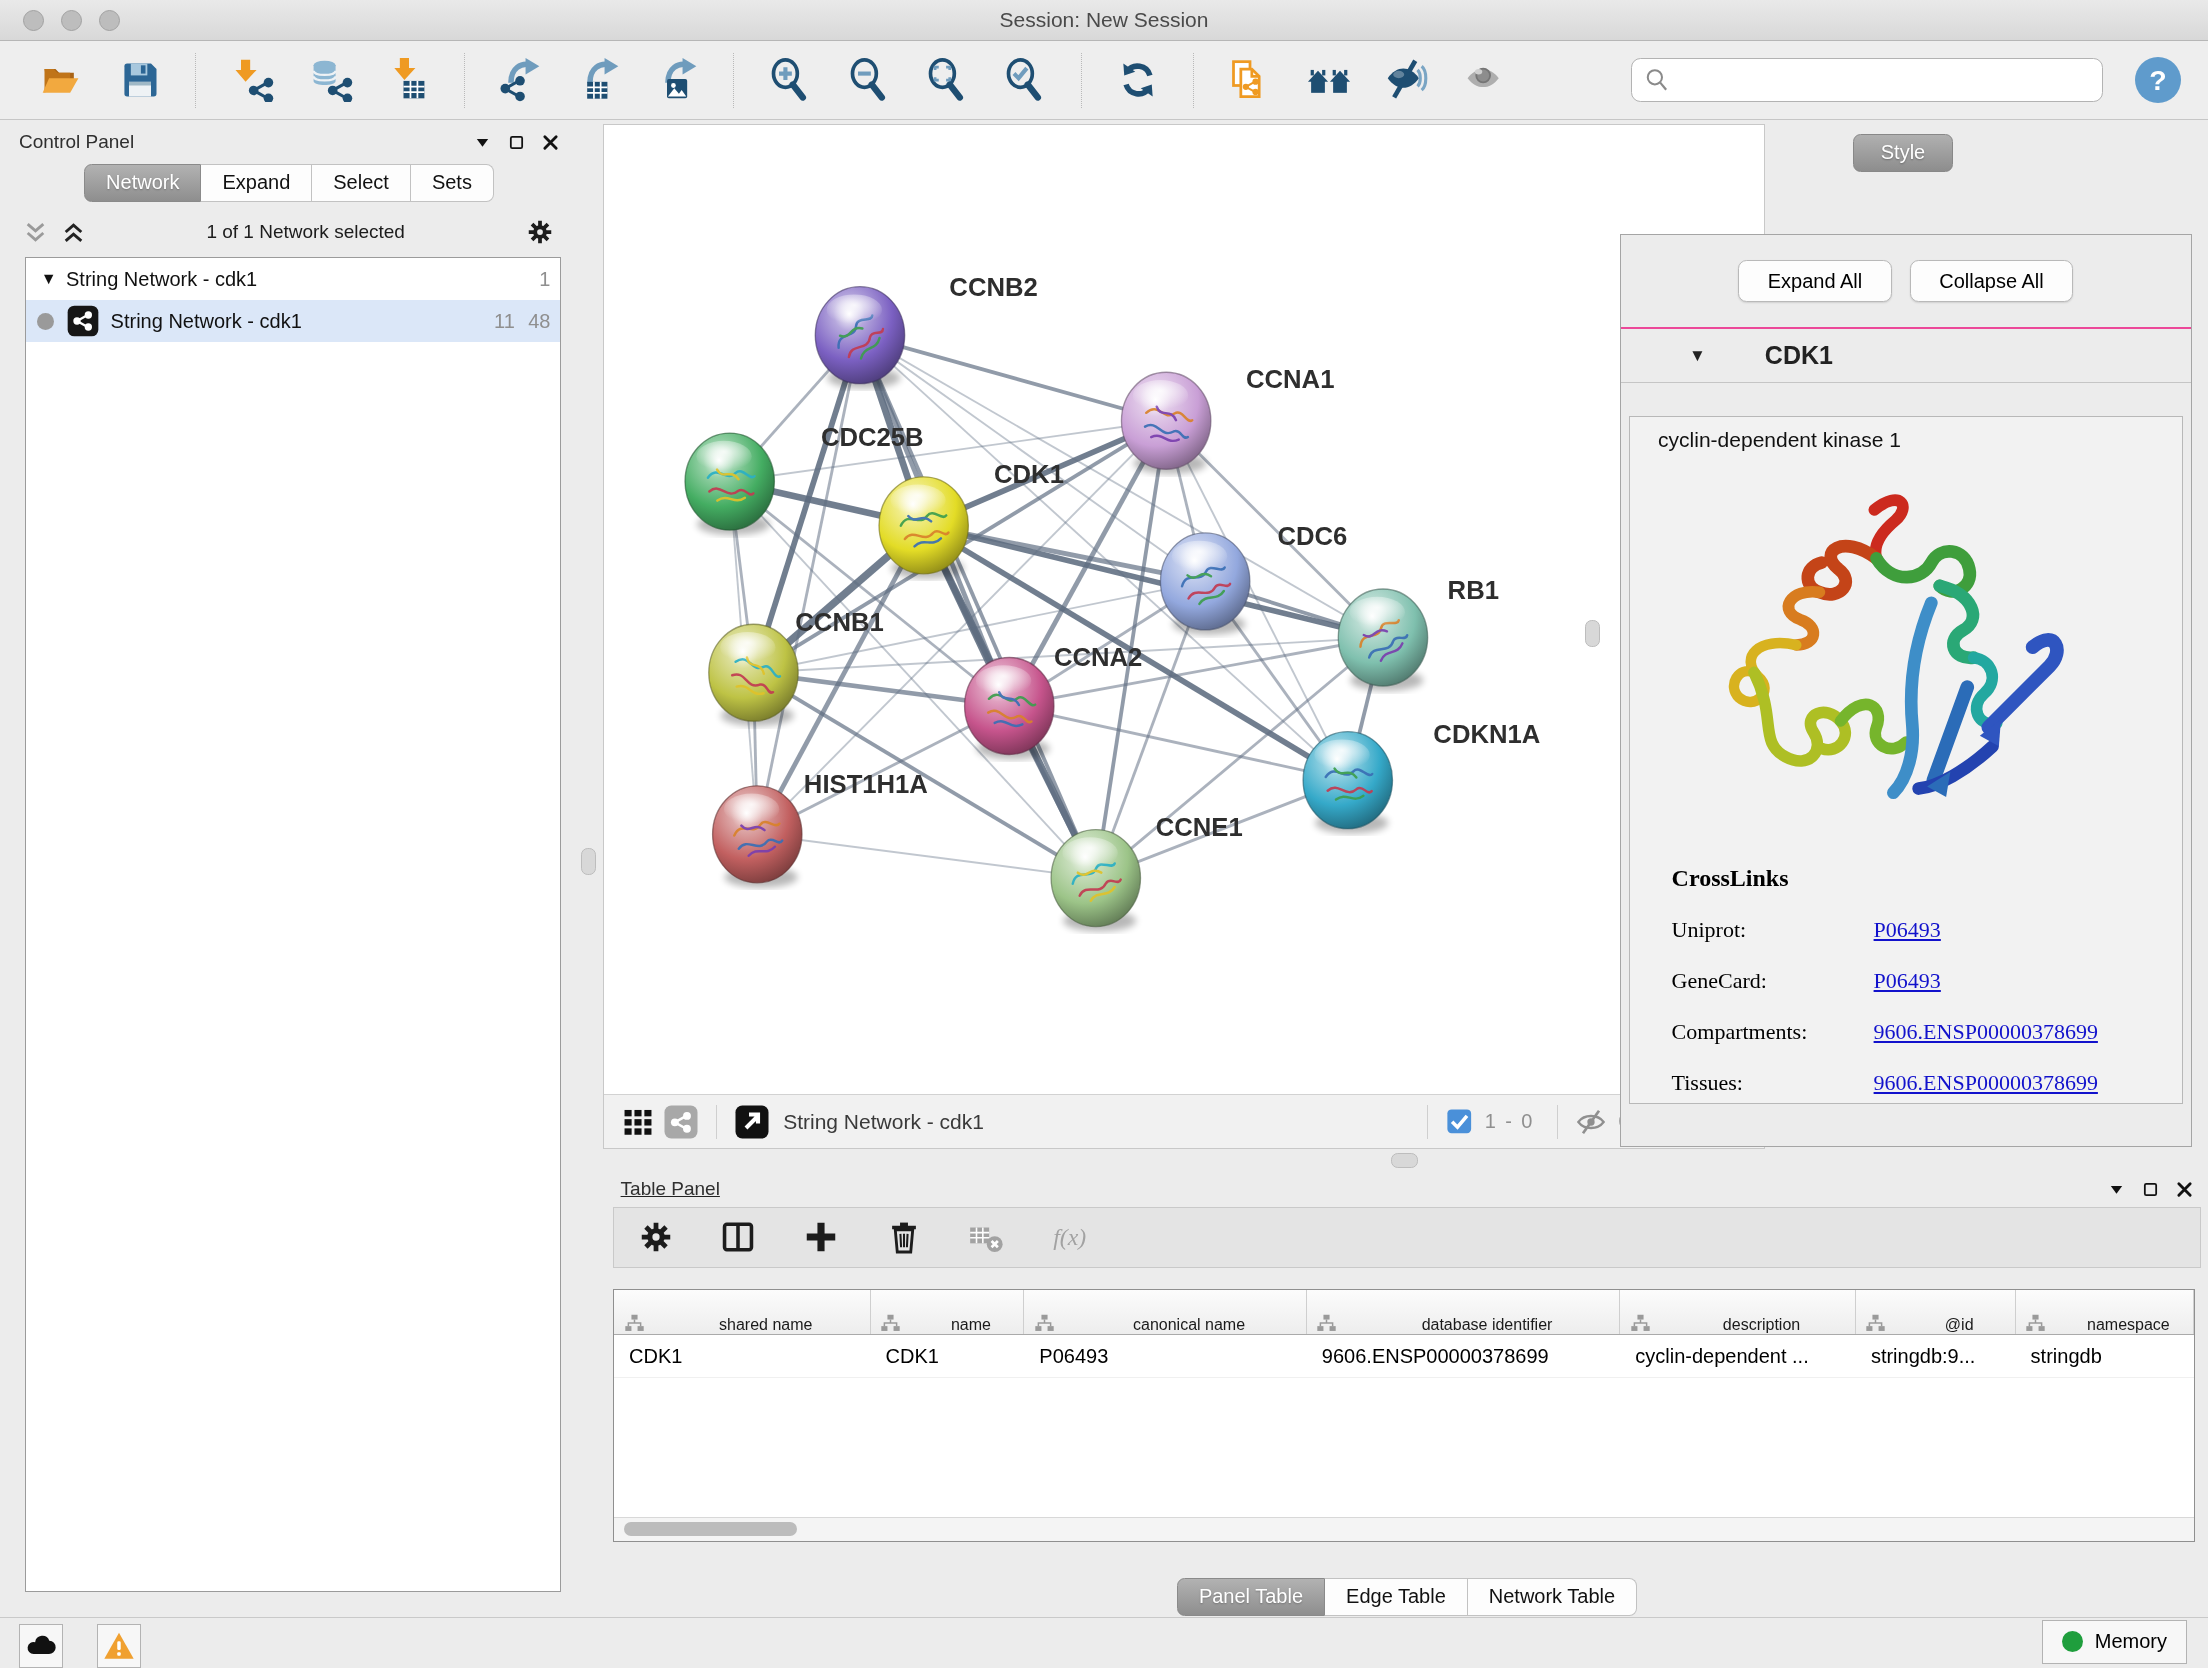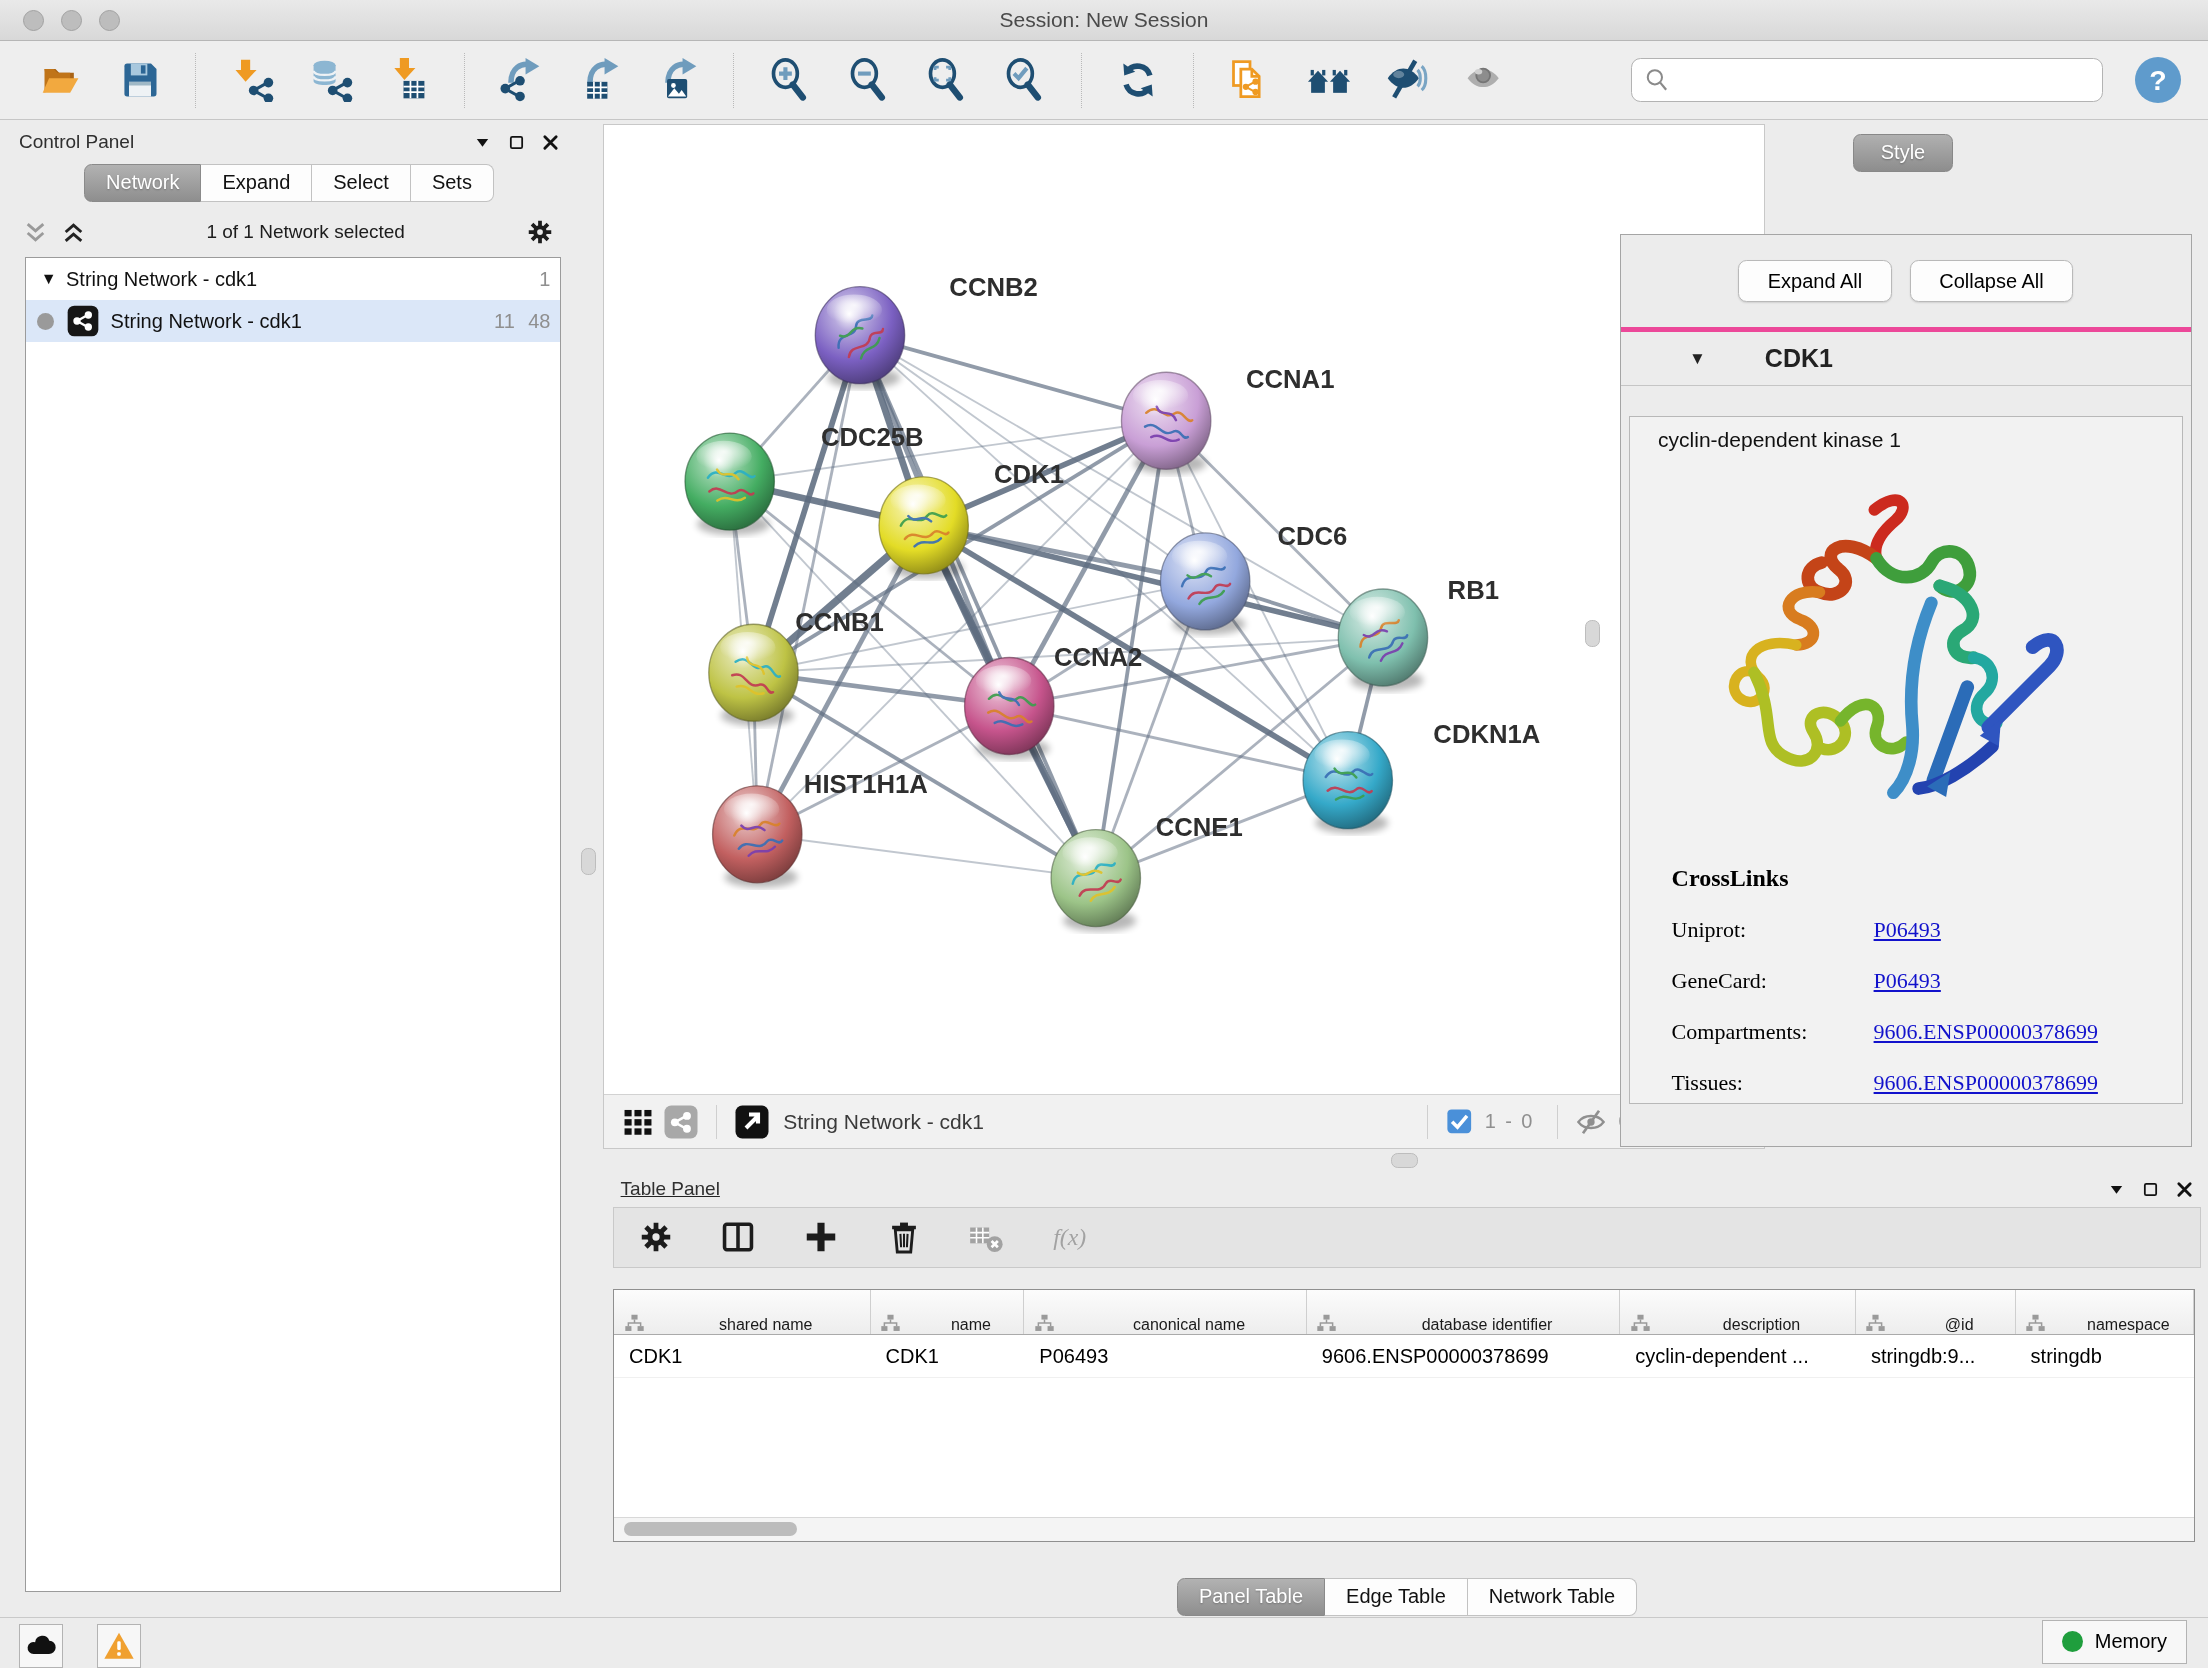--- a/index.html
+++ b/index.html
@@ -72,21 +72,21 @@
   .split-h{position:absolute;width:13.3px;height:25px;border-radius:6.7px;background:#d8d8d8;border:1px solid #bdbdbd;}
   .split-v{position:absolute;width:25px;height:13.3px;border-radius:6.7px;background:#d8d8d8;border:1px solid #bdbdbd;}
 
   
   #results-panel{position:absolute;left:1605px;top:126px;width:596px;height:1046px;}
   #results-panel .panel-header{padding:0 11.4px;}
   #rp-tab-row{display:flex;justify-content:center;margin-top:7.6px;}
   #rp-tab{font-size:20px;color:#fff;background:linear-gradient(#b0b0b0,#8d8d8d);border:1px solid #888;
     border-radius:7.6px;padding:6.7px 27px;text-shadow:0 1px 1.9px rgba(0,0,0,.3);cursor:pointer;}
   #rp-box{position:absolute;left:15px;right:9.5px;top:108px;bottom:25px;border:1px solid #a5a5a5;background:#ececec;}
-  #rp-buttons{display:flex;justify-content:center;gap:18px;padding:25px 0;border-bottom:5px solid #ec4899;}
+  #rp-buttons{display:flex;justify-content:center;gap:18px;padding:25px 0;border-bottom:2px solid #ec4899;}
   #rp-buttons button{font-size:20px;background:#fdfdfd;border:1px solid #b9b9b9;border-radius:8.6px;
     padding:8.6px 28.5px;cursor:pointer;box-shadow:0 1px 1.9px rgba(0,0,0,.12);}
   #rp-section-head{display:flex;align-items:center;height:53px;border-bottom:1px solid #c5c5c5;}
   #rp-section-head .caret{margin-left:68px;font-size:17px;}
   #rp-section-head .gene{font-size:25px;font-weight:bold;margin-left:59px;}
   #rp-content{position:absolute;left:7.6px;right:7.6px;top:181px;bottom:42px;background:#f2f2f2;
     border:1px solid #b8b8b8;overflow:hidden;}
   #rp-desc{font-size:21px;color:#111;padding:11.4px 0 0 28.5px;}
   #rp-structure{margin:17px auto 0 auto;}
   #rp-cross{font-family:"Liberation Serif",serif;margin:25px 0 0 42px;}

